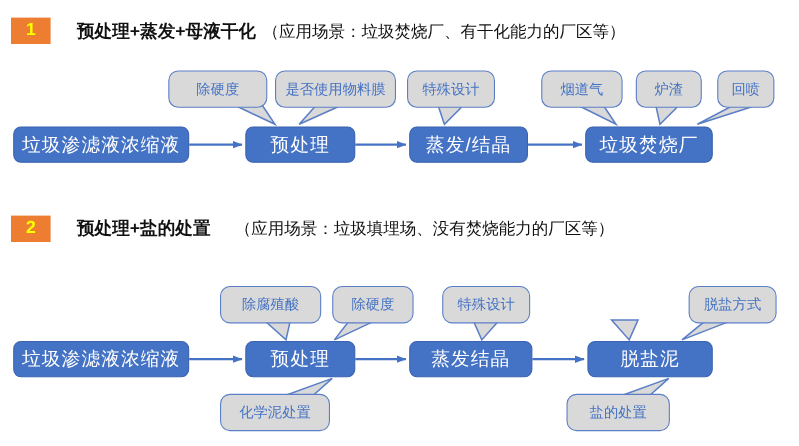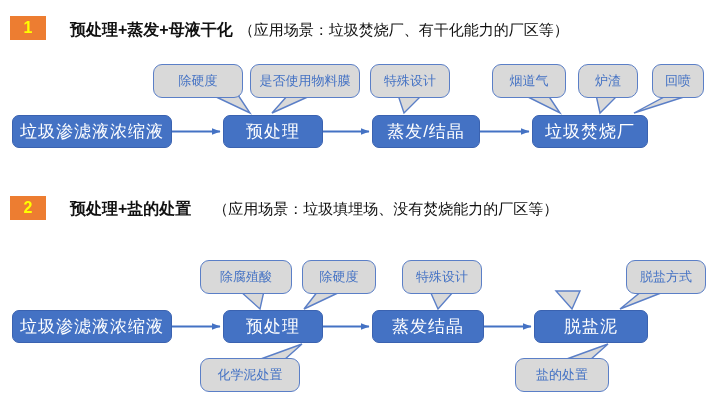--- a/index.html
+++ b/index.html
@@ -88,21 +88,21 @@
   <div class="badge" style="left:10px;top:16px;">1</div>
 
   <div class="title sec1" style="left:70px;top:17px;">
     <span class="t-main">预处理+蒸发+母液干化</span><span class="t-note">（应用场景：垃圾焚烧厂、有干化能力的厂区等）</span>
   </div>
 
   <div class="callout" style="left:153px;top:64px;width:90px;">除硬度</div>
   <div class="callout" style="left:250px;top:64px;width:110px;">是否使用物料膜</div>
   <div class="callout" style="left:370px;top:64px;width:80px;">特殊设计</div>
   <div class="callout" style="left:492px;top:64px;width:74px;">烟道气</div>
-  <div class="callout" style="left:578px;top:64px;width:60px;border-radius:10px;">炉渣</div>
+  <div class="callout" style="left:578px;top:64px;width:60px;">炉渣</div>
   <div class="callout" style="left:652px;top:64px;width:52px;">回喷</div>
 
   <div class="node" style="left:12px;top:115px;width:160px;">垃圾渗滤液浓缩液</div>
   <div class="node" style="left:223px;top:115px;width:100px;">预处理</div>
   <div class="node" style="left:372px;top:115px;width:108px;text-align:center;">蒸发/结晶</div>
   <div class="node" style="left:532px;top:115px;width:116px;">垃圾焚烧厂</div>
 
   <div class="badge" style="left:10px;top:196px;">2</div>
 
   <div class="title sec2" style="left:70px;top:196px;">

